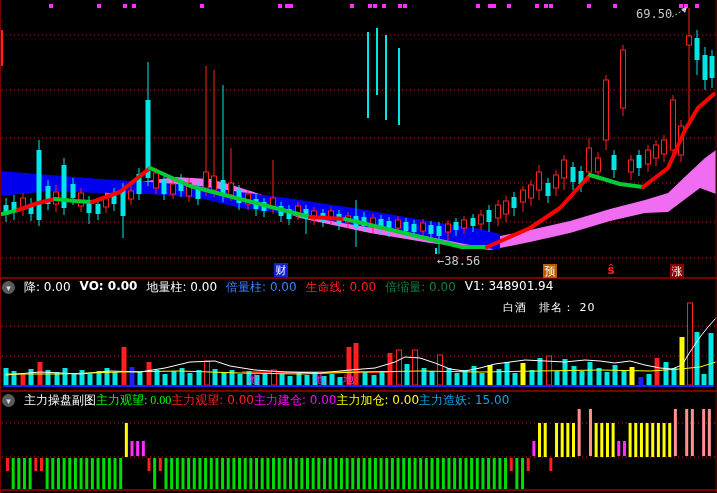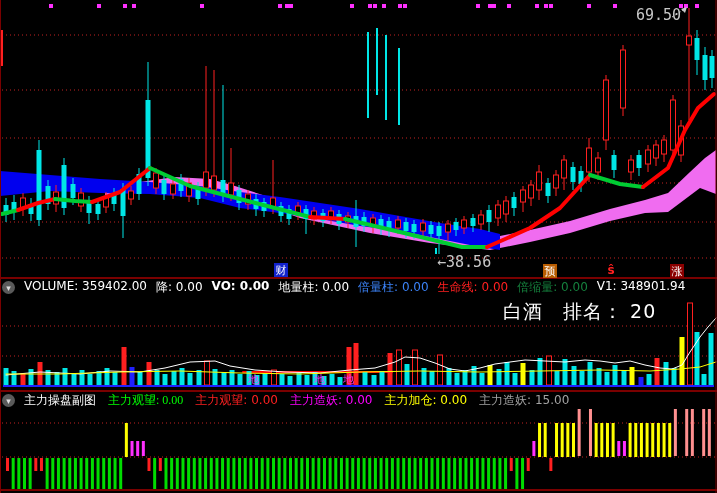--- a/index.html
+++ b/index.html
@@ -1,28 +1,28 @@
 <!DOCTYPE html>
 <html><head>
 <meta charset="utf-8">
 <style>
   html,body{margin:0;padding:0;background:#000;}
   #screen{position:relative;width:717px;height:493px;background:#000;overflow:hidden;
           font-family:"DejaVu Sans",sans-serif;}
   #chart-svg{position:absolute;left:0;top:0;}
   .abs{position:absolute;white-space:nowrap;line-height:1;}
-  .price-label{font-family:"DejaVu Sans Mono",monospace;font-size:15px;color:#c8c8c8;}
+  .price-label{font-family:"DejaVu Sans Mono",monospace;font-size:12px;color:#c8c8c8;}
   .panel-header{position:absolute;left:2px;width:715px;height:15px;display:flex;align-items:center;
                 gap:9px;font-size:12px;overflow:hidden;}
   .panel-icon{width:13px;height:13px;border-radius:50%;background:#5a5a5a;color:#ddd;
               display:inline-flex;align-items:center;justify-content:center;font-size:9px;flex:0 0 13px;}
   .hdr-item{white-space:nowrap;}
   .badge{position:absolute;width:14px;height:14px;font-size:11px;color:#fff;
          display:flex;align-items:center;justify-content:center;}
-  .sector{font-size:19px;color:#fff;letter-spacing:1px;}
+  .sector{font-size:11px;color:#fff;letter-spacing:1px;}
   .di{position:absolute;font-size:11px;color:#ff30ff;}
   .symbol-s{font-size:12px;color:#ff2020;font-weight:bold;}
 </style>
 </head>
 <body>
 
 <div id="screen">
   <svg id="chart-svg" width="717" height="493">
       <line x1="2" y1="35" x2="715" y2="35" stroke="#c22222" stroke-width="1" stroke-dasharray="1 3"></line>
       <line x1="2" y1="90" x2="715" y2="90" stroke="#c22222" stroke-width="1" stroke-dasharray="1 3"></line>
@@ -470,42 +470,41 @@
       <line x1="0.5" y1="0" x2="0.5" y2="493" stroke="#7a0000" stroke-width="1"></line>
       <line x1="716" y1="0" x2="716" y2="493" stroke="#7a0000" stroke-width="1"></line>
     </svg>
 
   <div class="abs price-label" id="price-high" style="left: 636px; top: 8px;">69.50</div>
   <div class="abs price-label" id="price-low" style="left: 437px; top: 255px;">←38.56</div>
 
   <div class="panel-header" id="vol-header" style="top: 280px;">
     <span class="panel-icon">▾</span>
     <span id="vol-items" style="display:inline-flex;gap:9px;">
-        <span class="hdr-item" style="color: rgb(255, 255, 255);">VOLUME: 359402.00</span>
         <span class="hdr-item" style="color: rgb(255, 255, 255);">降: 0.00</span>
         <span class="hdr-item" style="color: #ffffff; font-weight: bold;">VO: 0.00</span>
         <span class="hdr-item" style="color: rgb(255, 255, 255);">地量柱: 0.00</span>
         <span class="hdr-item" style="color: #3b82f6;">倍量柱: 0.00</span>
         <span class="hdr-item" style="color: rgb(255, 32, 32);">生命线: 0.00</span>
         <span class="hdr-item" style="color: #15803d;">倍缩量: 0.00</span>
         <span class="hdr-item" style="color: rgb(255, 255, 255);">V1: 348901.94</span>
       </span>
   </div>
 
   <div class="abs sector" id="sector-label" style="left: 503px; top: 302px;">白酒　排名： 20</div>
 
   <div class="panel-header" id="bot-header" style="top: 393px;">
     <span class="panel-icon">▾</span>
-    <span id="bot-items" style="display:inline-flex;gap:12px;text-align:right;">
+    <span id="bot-items" style="display:inline-flex;gap:0;text-align:right;">
         <span class="hdr-item" style="color: rgb(255, 255, 255);">主力操盘副图</span>
         <span class="hdr-item" style="color: rgb(0, 255, 0); font-family: Liberation Serif, serif;">主力观望: 0.00</span>
         <span class="hdr-item" style="color: rgb(255, 32, 32);">主力观望: 0.00</span>
-        <span class="hdr-item" style="color: rgb(255, 0, 255);">主力造妖: 0.00</span>
+        <span class="hdr-item" style="color: rgb(255, 0, 255);">主力建仓: 0.00</span>
         <span class="hdr-item" style="color: rgb(255, 255, 0);">主力加仓: 0.00</span>
-        <span class="hdr-item" style="color: #a3a3a3;">主力造妖: 15.00</span>
+        <span class="hdr-item" style="color: #0ea5e9;">主力造妖: 15.00</span>
       </span>
   </div>
 
   <div id="badges">
       <div class="badge" style="left: 274px; top: 263px; background: rgb(17, 34, 204); color: rgb(255, 255, 255);">财</div>
       <div class="badge" style="left: 543px; top: 264px; background: rgb(184, 92, 0); color: rgb(255, 255, 255);">预</div>
       <div class="badge symbol-s" style="left: 604px; top: 263px; color: rgb(255, 32, 32);">ŝ</div>
       <div class="badge" style="left: 670px; top: 264px; background: rgb(139, 0, 0); color: rgb(255, 255, 255);">涨</div>
     </div>
   <div id="di-labels">

